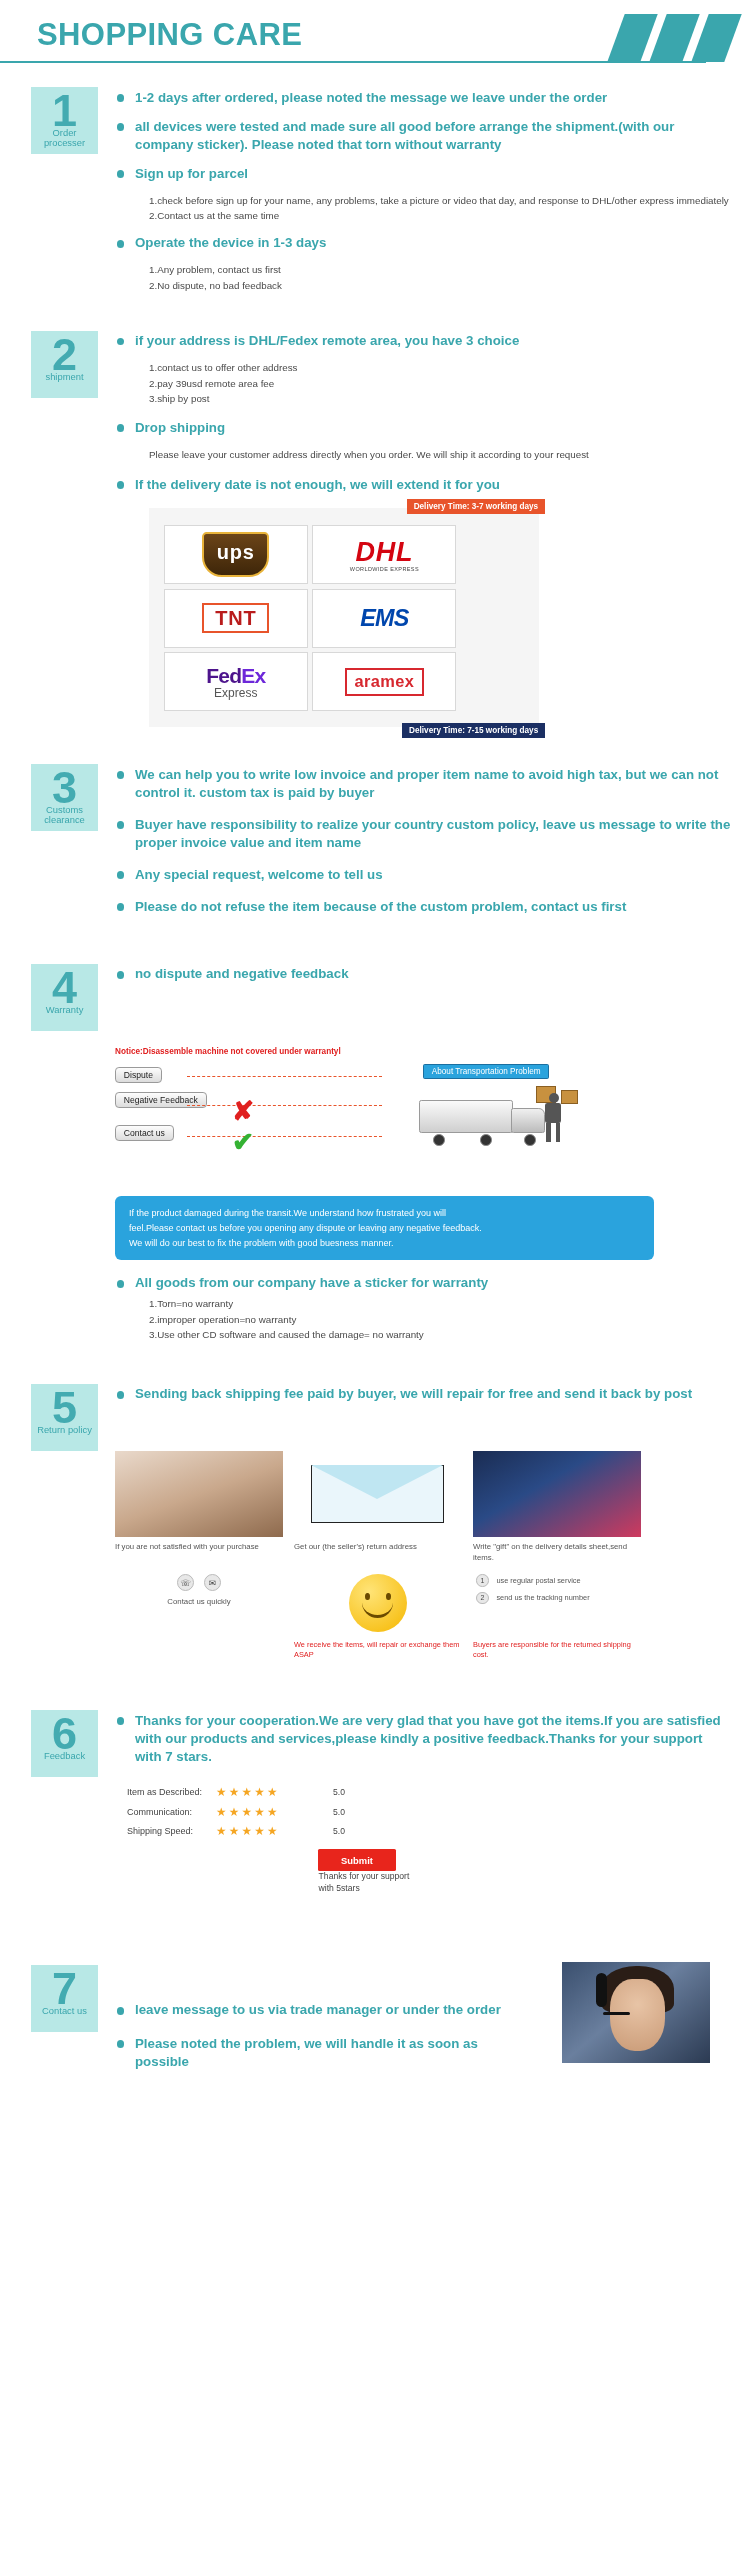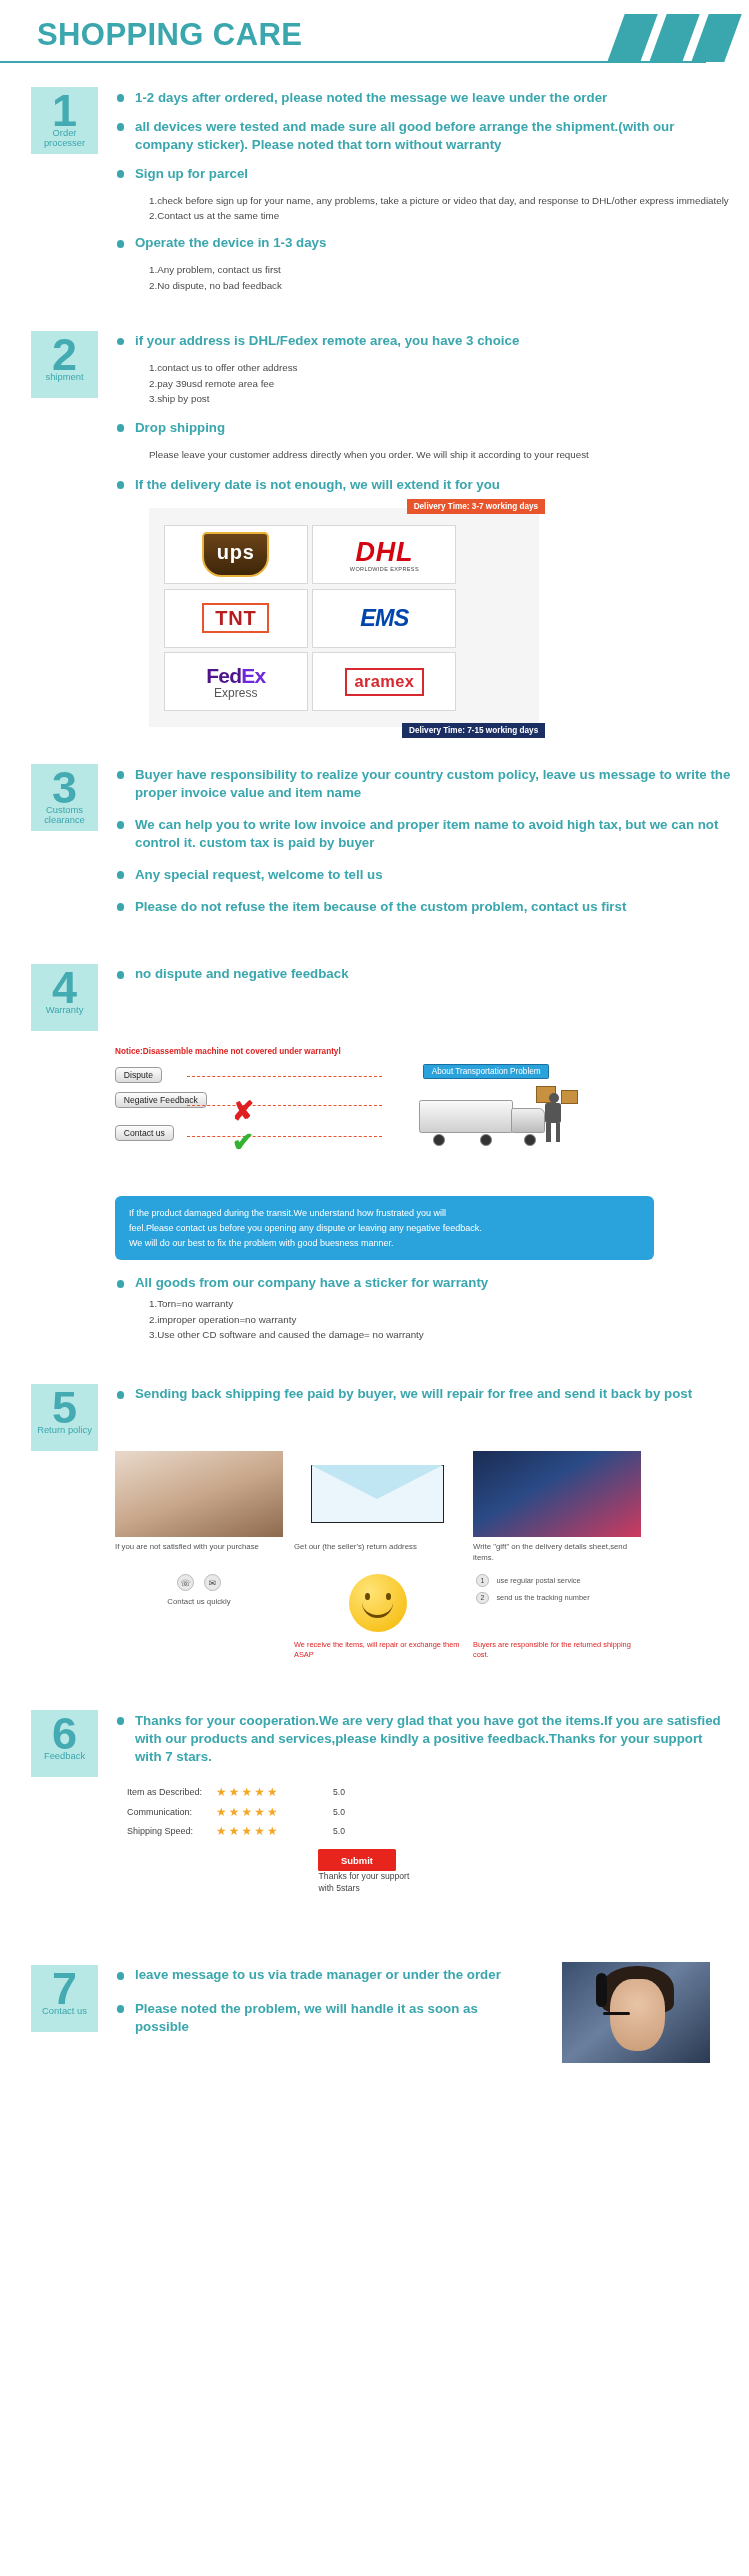--- a/index.html
+++ b/index.html
@@ -283,22 +283,22 @@
     </div>
   </div>
 
   <div class="section" style="margin-top:34px;">
     <div class="sec-row">
       <div class="badge">
         <span class="badge-num">3</span>
         <span class="badge-label">Customs clearance</span>
       </div>
       <div class="sec-body">
+        <div class="bullet" style="margin-bottom:14px;">We can help you to write low invoice and proper item name to avoid high tax, but we can not control it. custom tax is paid by buyer</div>
         <div class="bullet" style="margin-bottom:14px;">Buyer have responsibility to realize your country custom policy, leave us message to write the proper invoice value and item name</div>
-        <div class="bullet" style="margin-bottom:14px;">We can help you to write low invoice and proper item name to avoid high tax, but we can not control it. custom tax is paid by buyer</div>
         <div class="bullet" style="margin-bottom:14px;">Any special request, welcome to tell us</div>
         <div class="bullet">Please do not refuse the item because of the custom problem, contact us first</div>
       </div>
     </div>
   </div>
 
   <div class="section" style="margin-top:34px;">
     <div class="sec-row">
       <div class="badge">
         <span class="badge-num">4</span>
@@ -468,21 +468,21 @@
       </div>
     </div>
   </div>
 
   <div class="section" style="margin-top:67px;position:relative;">
     <div class="sec-row">
       <div class="badge">
         <span class="badge-num">7</span>
         <span class="badge-label">Contact us</span>
       </div>
-      <div class="sec-body" style="max-width:406px;">
+      <div class="sec-body" style="max-width:406px;margin-top:35px;">
         <div class="bullet" style="margin-bottom:15.6px;">leave message to us via trade manager or under the order</div>
         <div class="bullet">Please noted the problem, we will handle it as soon as possible</div>
       </div>
     </div>
     <div class="contact-img">
       <div class="ci-hair"></div>
       <div class="ci-face"></div>
       <div class="ci-head"></div>
       <div class="ci-mic"></div>
     </div>

